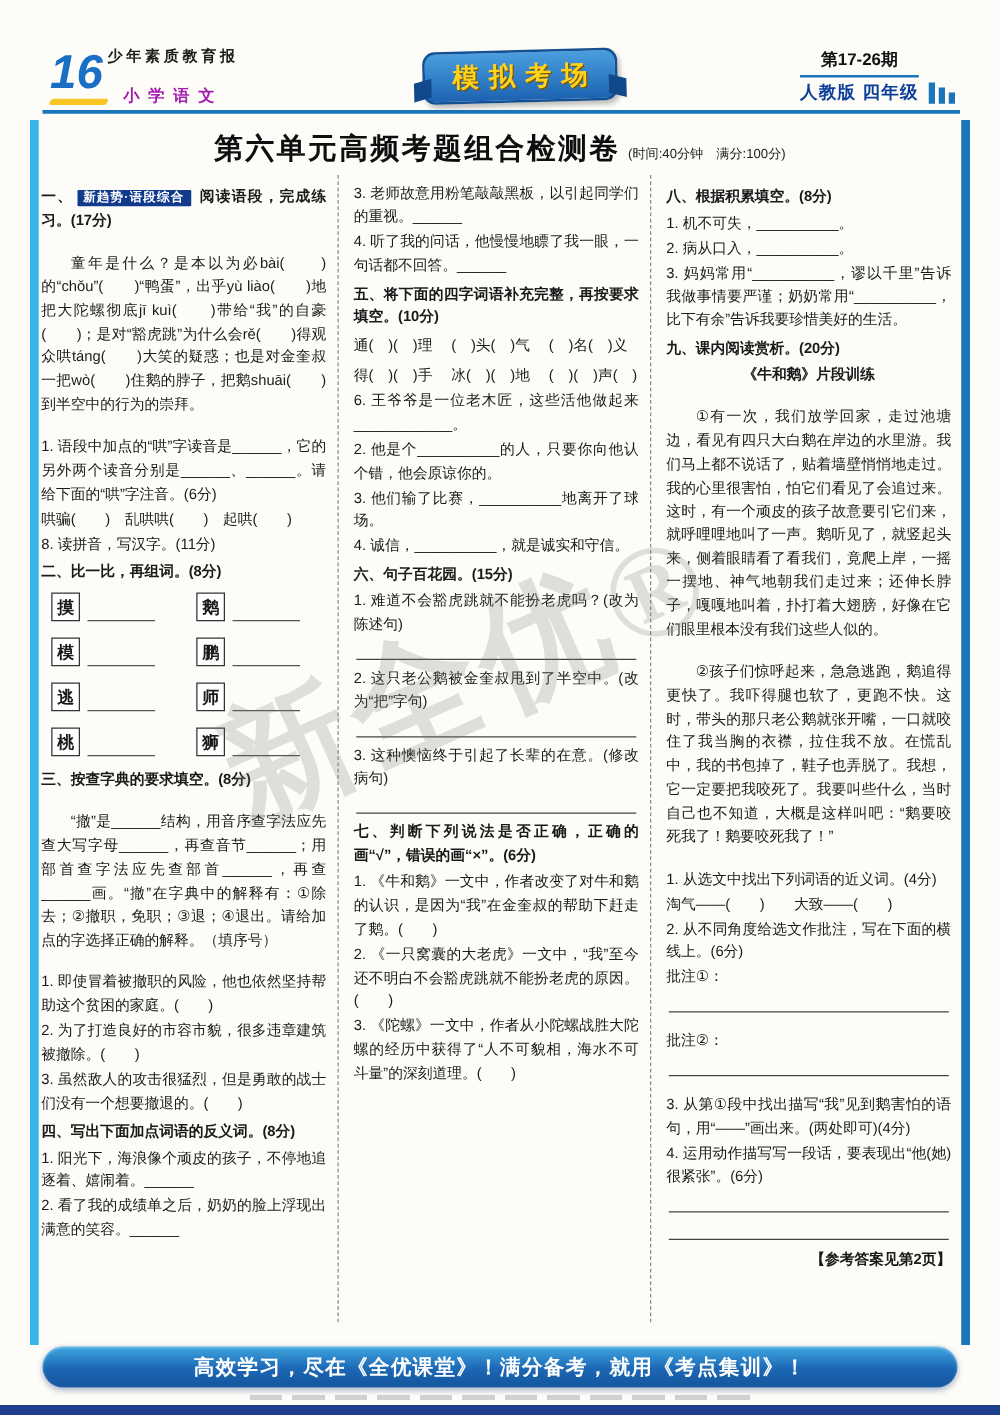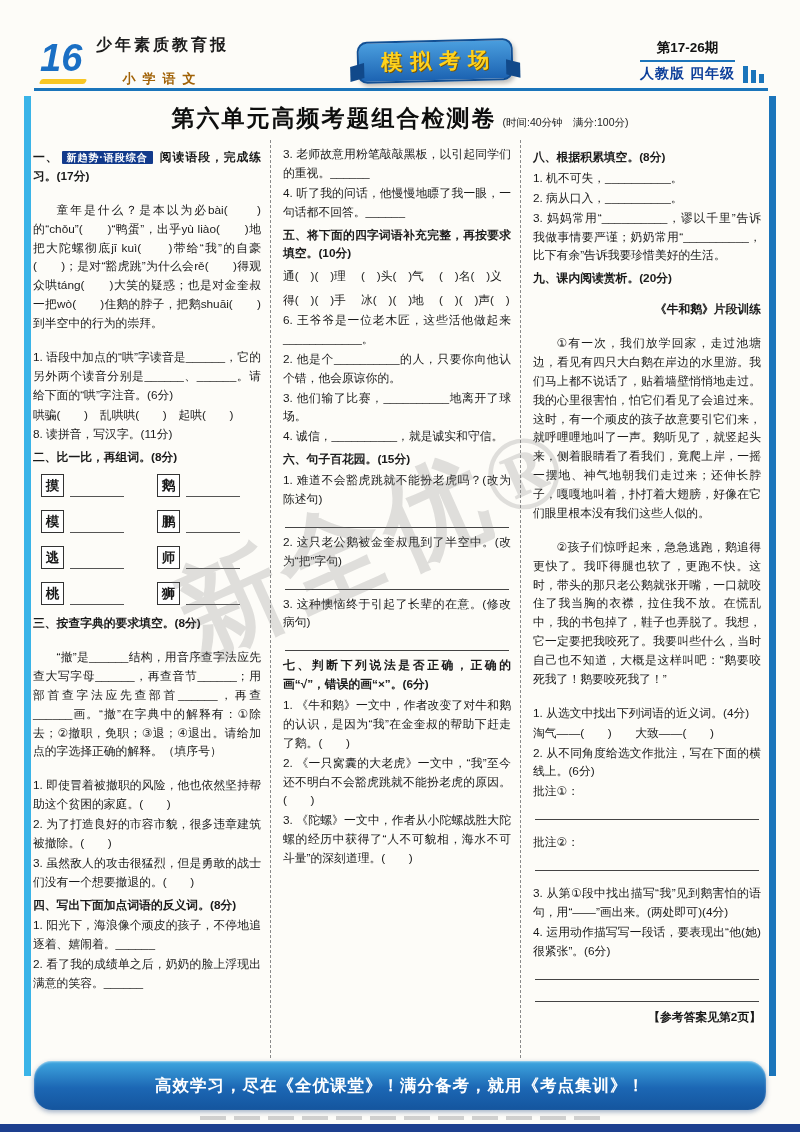--- a/index.html
+++ b/index.html
@@ -8,25 +8,25 @@
   .sheet { position:absolute; inset:0; background:#fdfcf8; }
 
   
   .strip-left  { position:absolute; left:24px;  top:96px; bottom:56px; width:7px; background:#3ab4e8; }
   .strip-right { position:absolute; right:24px; top:96px; bottom:56px; width:7px; background:#1b75bb; }
   .bottom-band { position:absolute; left:0; right:0; bottom:0; height:8px; background:#1d3f8e; }
 
   
   header { padding:36px 36px 0 40px; position:relative; }
   .mh-row { display:flex; justify-content:space-between; align-items:center; height:50px; }
-  .mh-left { display:flex; align-items:center; gap:10px; }
+  .mh-left { display:flex; align-items:center; }
   .issue-num { font-size:38px; font-weight:800; font-style:italic; color:#1a6fc4; line-height:1; }
   .issue-underline { height:5px; width:46px; background:#f8c623; border-radius:2px; transform:skewX(-25deg); margin-top:2px; }
-  .pub-name { font-size:16px; font-weight:800; color:#1c1c1c; letter-spacing:3px; }
-  .pub-subject { font-size:13px; font-weight:700; color:#a16207; letter-spacing:7px; margin-top:14px; text-align:center; }
+  .pub-name { font-size:12px; font-weight:800; color:#1c1c1c; letter-spacing:3px; }
+  .pub-subject { font-size:13px; font-weight:700; color:#a21caf; letter-spacing:7px; margin-top:14px; text-align:center; }
   .badge { position:relative; background:linear-gradient(180deg,#4a9ede,#1c63b2); border:2px solid #124f93;
            border-radius:10px; color:#ffd21c; font-size:21px; font-weight:800; letter-spacing:8px;
            padding:5px 14px 5px 22px; transform:rotate(-1.5deg); text-shadow:1px 1px 0 #7c5400;
            box-shadow:2px 3px 4px rgba(0,0,0,.25); }
   .badge::before,.badge::after { content:""; position:absolute; top:55%; width:14px; height:15px; background:#11498a; z-index:-1; }
   .badge::before { left:-9px; transform:skewY(-15deg); }
   .badge::after  { right:-9px; transform:skewY(15deg); }
   .mh-right { display:flex; align-items:flex-end; gap:8px; }
   .issue-range { font-weight:700; font-size:13.5px; color:#111; text-align:center; }
   .edition { font-weight:800; font-size:14px; color:#0d3f9a; border-top:2px solid #1b75bb; margin-top:3px; padding-top:3px; letter-spacing:1px; }
@@ -40,39 +40,39 @@
   .paper-title { font-size:23px; font-weight:800; color:#0e0e0e; letter-spacing:2px; }
   .title-meta { font-size:10.5px; color:#222; margin-left:6px; }
 
   
   .columns { display:flex; margin:2px 30px 0; height:918px; overflow:hidden; }
   .col { flex:1; padding:4px 9px 0 3px; font-size:11.8px; line-height:1.6; color:#1a1a1a; text-align:justify; }
   .col + .col { border-left:1px dashed #8a8a8a; padding-left:12px; }
   .h { font-weight:700; margin:4px 0 2px; }
   .p { margin:1px 0; }
   .pind { text-indent:2em; margin:15px 0; }
-  .center { text-align:right; font-weight:700; margin:12px 0; }
+  .center { text-align:center; font-weight:700; margin:2px 0; }
   .right { text-align:right; font-weight:700; margin-top:6px; }
   .line { border-bottom:1px solid #444; height:17px; margin:2px 2px 5px; }
   .gap { height:7px; }
   .inline-badge { background:#123a8c; color:#fff; font-size:10px; padding:1px 5px; margin:0 3px; border-radius:1px; font-weight:600; }
   .pairs { display:grid; grid-template-columns:1fr 1fr; gap:13px 12px; margin:7px 0 9px 8px; }
   .paircell { display:flex; align-items:flex-end; gap:6px; }
   .charbox { display:inline-block; width:23px; height:23px; border:1.5px solid #333; text-align:center; line-height:22px; font-size:13.5px; font-weight:600; background:#fff; }
   .wline { flex:0 0 54px; height:15px; border-bottom:1.4px solid #555; }
   .grid2 { display:grid; grid-template-columns:1fr 1fr 1fr; gap:5px 6px; margin:4px 0 1px; }
   .gcell { white-space:nowrap; }
 
   
   .watermark { position:absolute; left:165px; top:470px; transform:rotate(-24deg); font-size:105px; font-weight:800;
                color:rgba(120,120,120,.22); letter-spacing:6px; z-index:6; pointer-events:none; white-space:nowrap;
                font-family:"Liberation Serif","DejaVu Serif",serif; }
 
   
-  .banner { position:absolute; left:34px; right:34px; bottom:22px; height:49px; border-radius:18px;
+  .banner { position:absolute; left:34px; right:34px; bottom:22px; height:33px; border-radius:18px;
             background:linear-gradient(180deg,#3fa7e0 0%,#1c67b4 55%,#14559e 100%);
             display:flex; align-items:center; justify-content:center; color:#fff; font-weight:800; font-size:16.5px;
             letter-spacing:1px; box-shadow:0 2px 5px rgba(20,60,120,.4), inset 0 1px 2px rgba(255,255,255,.5); }
   .micro-text { position:absolute; bottom:12px; left:25%; width:50%; height:4px; opacity:.65;
                 background:repeating-linear-gradient(90deg,#b9b9b9 0 26px, transparent 26px 34px); }
 </style>
 </head>
 <body>
 
 <div class="sheet">

